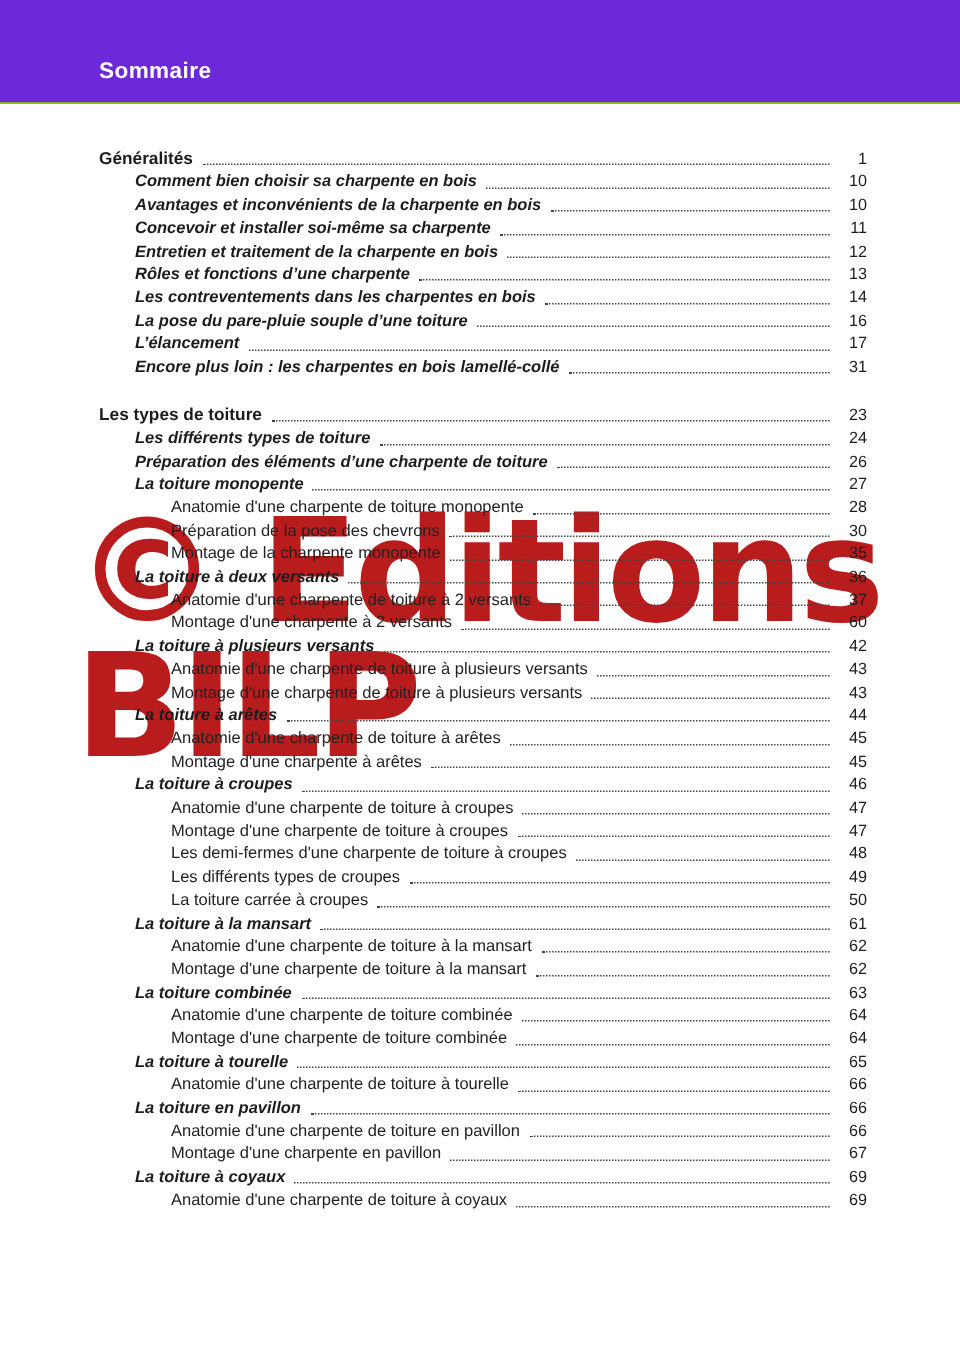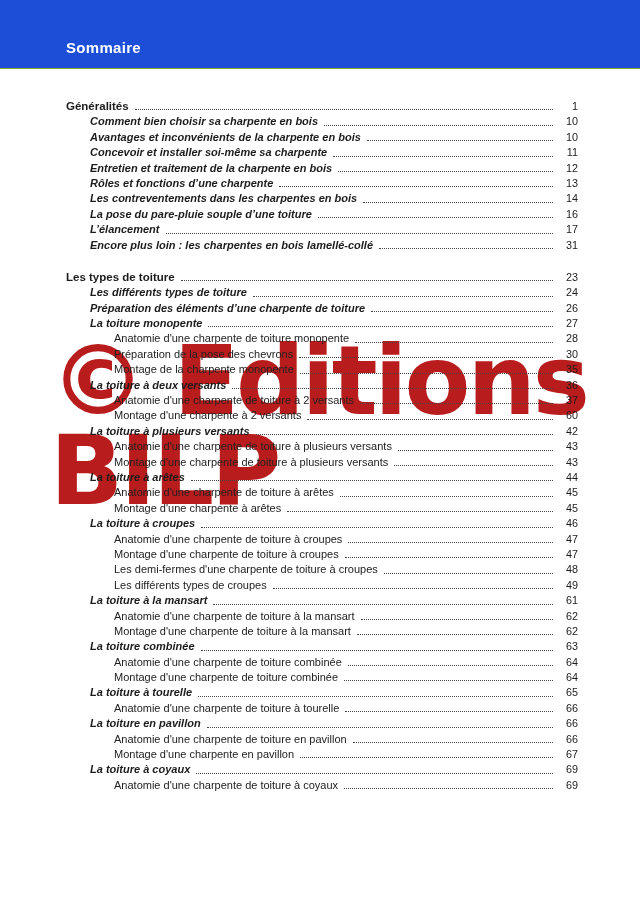--- a/index.html
+++ b/index.html
@@ -95,21 +95,21 @@
     font-style: normal;
     font-size: 10.8px;
     min-width: 18px;
     text-align: right;
     color: #1c1c1c;
   }
 </style>
 </head>
 <body>
 
-<div class="header" style="background: #1d4ed8;">
+<div class="header" style="background: #6d28d9;">
   <div class="header-title" style="color: rgb(255, 255, 255);">Sommaire</div>
 </div>
 
 <div class="watermark" style="color: #b91c1c;">
   <span class="wm-line">© Editions</span>
   <span class="wm-line">BILP</span>
 </div>
 
 <div class="toc" id="toc">
     <div class="toc-section">
@@ -263,20 +263,25 @@
       <div class="toc-row level-3">
         <span class="toc-label">Les demi-fermes d'une charpente de toiture à croupes</span>
         <span class="leader"></span>
         <span class="toc-page">48</span>
       </div>
       <div class="toc-row level-3">
         <span class="toc-label">Les différents types de croupes</span>
         <span class="leader"></span>
         <span class="toc-page">49</span>
       </div>
+      <div class="toc-row level-3">
+        <span class="toc-label">La toiture carrée à croupes</span>
+        <span class="leader"></span>
+        <span class="toc-page">50</span>
+      </div>
       <div class="toc-row level-2">
         <span class="toc-label">La toiture à la mansart</span>
         <span class="leader"></span>
         <span class="toc-page">61</span>
       </div>
       <div class="toc-row level-3">
         <span class="toc-label">Anatomie d'une charpente de toiture à la mansart</span>
         <span class="leader"></span>
         <span class="toc-page">62</span>
       </div>

